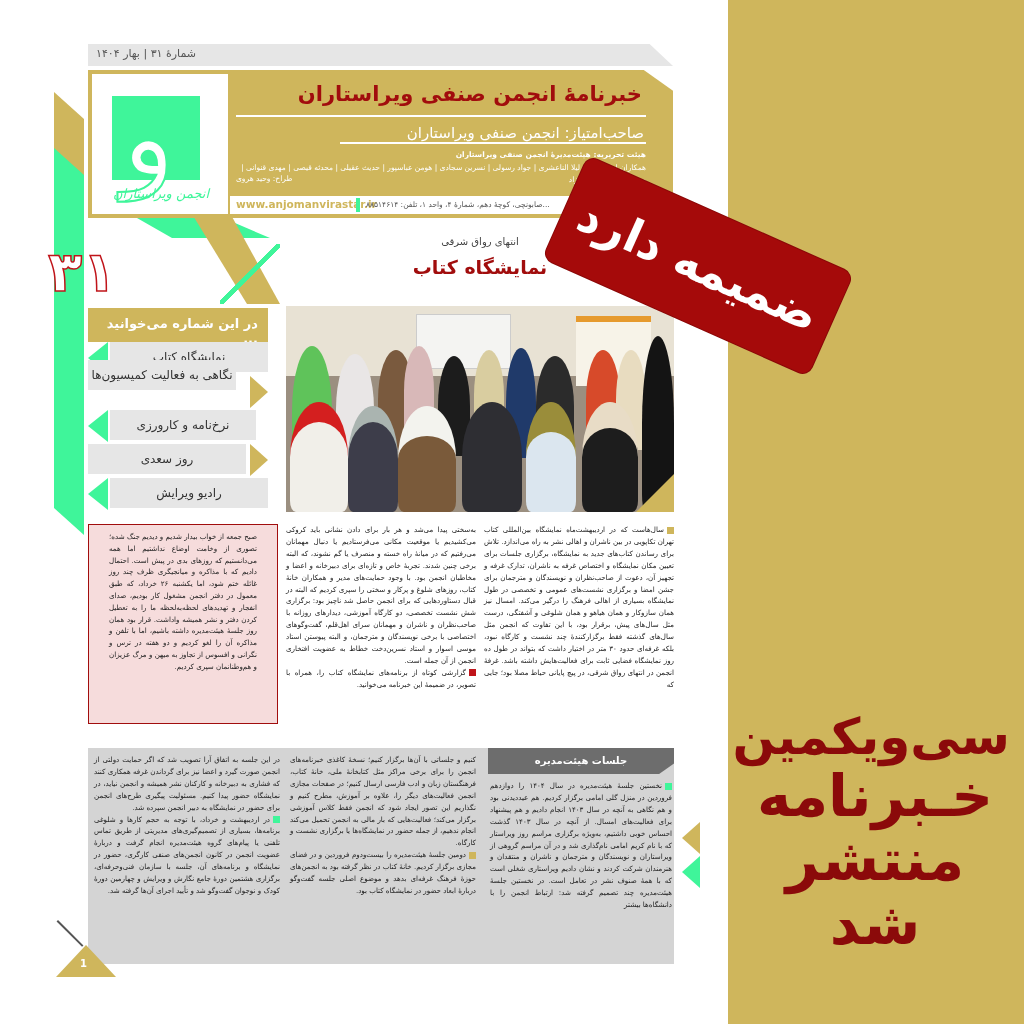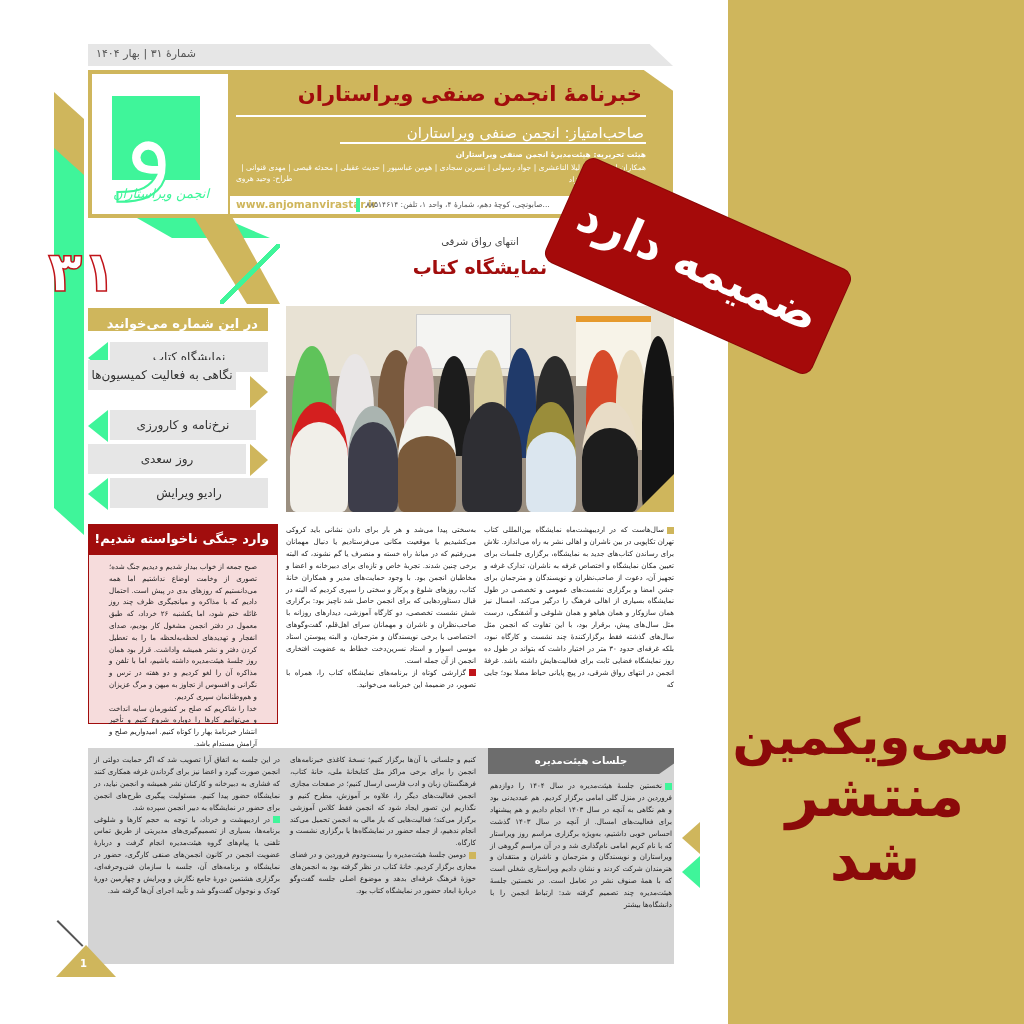--- a/index.html
+++ b/index.html
@@ -32,21 +32,21 @@
     .mh-contact { position: absolute; left: 230px; top: 196px; width: 440px; height: 18px; background: #fff; }
     .mh-url { position: absolute; left: 6px; top: 2px; font-size: 10.5px; color: #cfb65c; font-weight: bold; direction: ltr; }
     .mh-sep { position: absolute; left: 126px; top: 2px; width: 4px; height: 14px; background: #3ff59a; }
     .mh-address { position: absolute; left: 136px; top: 4px; font-size: 7.5px; color: #555; white-space: nowrap; }
 
     
     .stripe { position: absolute; transform-origin: 0 0; }
     .issue-num { position: absolute; left: 48px; top: 244px; font-size: 56px; color: #fff; -webkit-text-stroke: 1.5px #c0141a; font-weight: bold; line-height: 1; }
 
     
-    .toc-head { position: absolute; left: 88px; top: 308px; width: 180px; height: 23px; background: #cfb65c; color: #fff; font-size: 13px; font-weight: bold; padding: 8px 10px 0 14px; }
+    .toc-head { position: absolute; left: 88px; top: 308px; width: 180px; height: 34px; background: #cfb65c; color: #fff; font-size: 13px; font-weight: bold; padding: 8px 10px 0 14px; }
     .toc-item { position: absolute; height: 30px; background: #e6e6e6; font-size: 12px; color: #333; text-align: center; line-height: 30px; }
     .toc-tri { position: absolute; width: 0; height: 0; border-top: 16px solid transparent; border-bottom: 16px solid transparent; }
 
     
     .kicker { position: absolute; left: 280px; top: 236px; width: 400px; text-align: center; font-size: 10px; color: #444; }
     .art-title { position: absolute; left: 280px; top: 256px; width: 400px; text-align: center; font-size: 19px; color: #a10d0d; font-weight: bold; }
     .photo { position: absolute; left: 286px; top: 306px; width: 388px; height: 206px; overflow: hidden; background: linear-gradient(#dcd6c6 0 30%, #9b8f80 30% 100%); }
     .photo-wall { position: absolute; left: 0; top: 0; width: 100%; height: 70px; background: #e8e2d4; }
     .photo-board { position: absolute; left: 130px; top: 8px; width: 95px; height: 55px; background: #f4f4f2; border: 1px solid #ccc; }
     .photo-banner { position: absolute; left: 290px; top: 10px; width: 75px; height: 70px; background: #f7f3e8; border-top: 6px solid #e69a2e; }
@@ -70,20 +70,21 @@
 
     
     .stamp { position: absolute; left: 553px; top: 210px; width: 290px; height: 112px; background: #a50a0a; border-radius: 10px; transform: rotate(24deg); transform-origin: center; color: #fff; font-size: 46px; font-weight: bold; text-align: center; line-height: 110px; box-shadow: 0 0 0 1px #8a0808; }
   </style>
 </head>
 <body>
 
 <div class="gold-panel"></div>
 <div class="headline">
   <span class="l1">سی‌ویکمین</span>
+  <span class="l2">خـبرنامه</span>
   <span class="l3">منتشر شد</span>
 </div>
 
 <div>
   <div class="stripe" style="left:54px;top:92px;width:30px;height:300px;background:#cfb65c;transform:skewY(42deg);"></div>
   <div class="stripe" style="left:54px;top:148px;width:30px;height:360px;background:#3ff59a;transform:skewY(42deg);"></div>
   <div class="stripe" style="left:130px;top:214px;width:140px;height:24px;background:#3ff59a;clip-path:polygon(0 0,60% 0,100% 100%,30% 100%);"></div>
   <div class="stripe" style="left:170px;top:214px;width:110px;height:90px;background:#cfb65c;clip-path:polygon(20% 0,55% 0,100% 100%,70% 100%);"></div>
   <div class="stripe" style="left:220px;top:244px;width:60px;height:60px;background:linear-gradient(135deg,transparent 47%,#3ff59a 47%,#3ff59a 53%,transparent 53%);"></div>
 </div>
@@ -147,24 +148,22 @@
   <div class="person" style="left:4px;top:96px;width:58px;height:110px;background:#f1efe9;border-top:20px solid #d41f1f;"></div>
   <div class="person" style="left:62px;top:100px;width:50px;height:106px;background:#3d3d4a;border-top:16px solid #aab4b0;"></div>
   <div class="person" style="left:112px;top:100px;width:58px;height:106px;background:#7a5a3a;border-top:30px solid #f3f3ee;"></div>
   <div class="person" style="left:176px;top:96px;width:60px;height:110px;background:#2e2e33;"></div>
   <div class="person" style="left:240px;top:96px;width:50px;height:110px;background:#dbe6ef;border-top:30px solid #9a8d3a;"></div>
   <div class="person" style="left:296px;top:96px;width:56px;height:110px;background:#1d1d1d;border-top:26px solid #e8dcc6;"></div>
   <div class="photo-corner"></div>
 </div>
 
 <div class="redbox">
-  <div class="redbox-head">وارد جنگی ناخواسته شدیم!</div>
   <div class="redbox-body">
     <p>صبح جمعه از خواب بیدار شدیم و دیدیم جنگ شده؛ تصوری از وخامت اوضاع نداشتیم اما همه می‌دانستیم که روزهای بدی در پیش است. احتمال دادیم که با مذاکره و میانجیگری ظرف چند روز غائله ختم شود، اما یکشنبه ۲۶ خرداد، که طبق معمول در دفتر انجمن مشغول کار بودیم، صدای انفجار و تهدیدهای لحظه‌به‌لحظه ما را به تعطیل کردن دفتر و نشر همیشه واداشت. قرار بود همان روز جلسهٔ هیئت‌مدیره داشته باشیم، اما با تلفن و مذاکره آن را لغو کردیم و دو هفته در ترس و نگرانی و افسوس از تجاوز به میهن و مرگ عزیزان و هم‌وطنانمان سپری کردیم.</p>
-    <p>خدا را شاکریم که صلح بر کشورمان سایه انداخت و می‌توانیم کارها را دوباره شروع کنیم و تأخیر انتشار خبرنامهٔ بهار را کوتاه کنیم. امیدواریم صلح و آرامش مستدام باشد.</p>
   </div>
 </div>
 
 <div class="col" style="left:484px;top:524px;width:190px;height:220px;">
   <span class="bullet" style="background:#cfb65c;"></span><span>سال‌هاست که در اردیبهشت‌ماه نمایشگاه بین‌المللی کتاب تهران تکاپویی در بین ناشران و اهالی نشر به راه می‌اندازد. تلاش برای رساندن کتاب‌های جدید به نمایشگاه، برگزاری جلسات برای تعیین مکان نمایشگاه و اختصاص غرفه به ناشران، تدارک غرفه و تجهیز آن، دعوت از صاحب‌نظران و نویسندگان و مترجمان برای جشن امضا و برگزاری نشست‌های عمومی و تخصصی در طول نمایشگاه بسیاری از اهالی فرهنگ را درگیر می‌کند. امسال نیز همان سازوکار و همان هیاهو و همان شلوغی و آشفتگی، درست مثل سال‌های پیش، برقرار بود، با این تفاوت که انجمن مثل سال‌های گذشته فقط برگزارکنندهٔ چند نشست و کارگاه نبود، بلکه غرفه‌ای حدود ۳۰ متر در اختیار داشت که بتواند در طول ده روز نمایشگاه فضایی ثابت برای فعالیت‌هایش داشته باشد. غرفهٔ انجمن در انتهای رواق شرقی، در پیچ پایانی حیاط مصلا بود؛ جایی که</span>
 </div>
 <div class="col" style="left:286px;top:524px;width:190px;height:220px;">
   <p>به‌سختی پیدا می‌شد و هر بار برای دادن نشانی باید کروکی می‌کشیدیم یا موقعیت مکانی می‌فرستادیم یا دنبال مهمانان می‌رفتیم که در میانهٔ راه خسته و منصرف یا گم نشوند، که البته برخی چنین شدند. تجربهٔ خاص و تازه‌ای برای دبیرخانه و اعضا و مخاطبان انجمن بود. با وجود حمایت‌های مدیر و همکاران خانهٔ کتاب، روزهای شلوغ و پرکار و سختی را سپری کردیم که البته در قبال دستاوردهایی که برای انجمن حاصل شد ناچیز بود: برگزاری شش نشست تخصصی، دو کارگاه آموزشی، دیدارهای روزانه با صاحب‌نظران و ناشران و مهمانان سرای اهل‌قلم، گفت‌وگوهای اختصاصی با برخی نویسندگان و مترجمان، و البته پیوستن استاد موسی اسوار و استاد نسرین‌دخت خطاط به عضویت افتخاری انجمن از آن جمله است.</p>
   <p><span class="bullet" style="background:#c0141a;"></span><span>گزارشی کوتاه از برنامه‌های نمایشگاه کتاب را، همراه با تصویر، در ضمیمهٔ این خبرنامه می‌خوانید.</span></p>
 </div>

